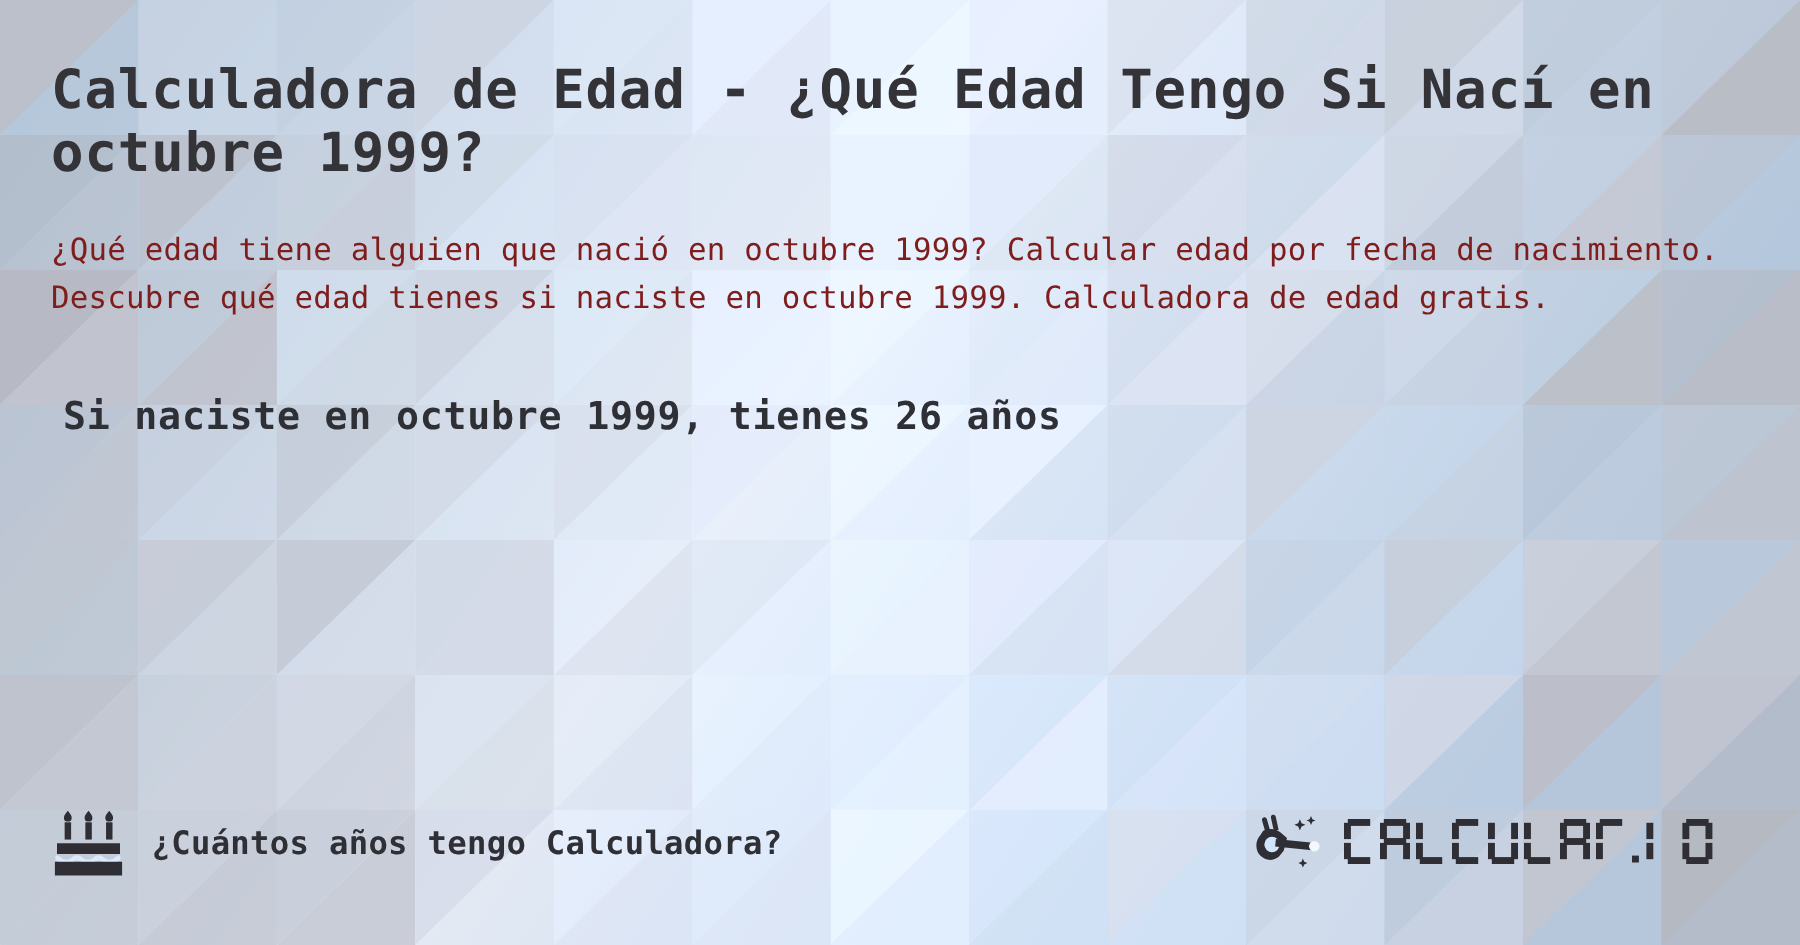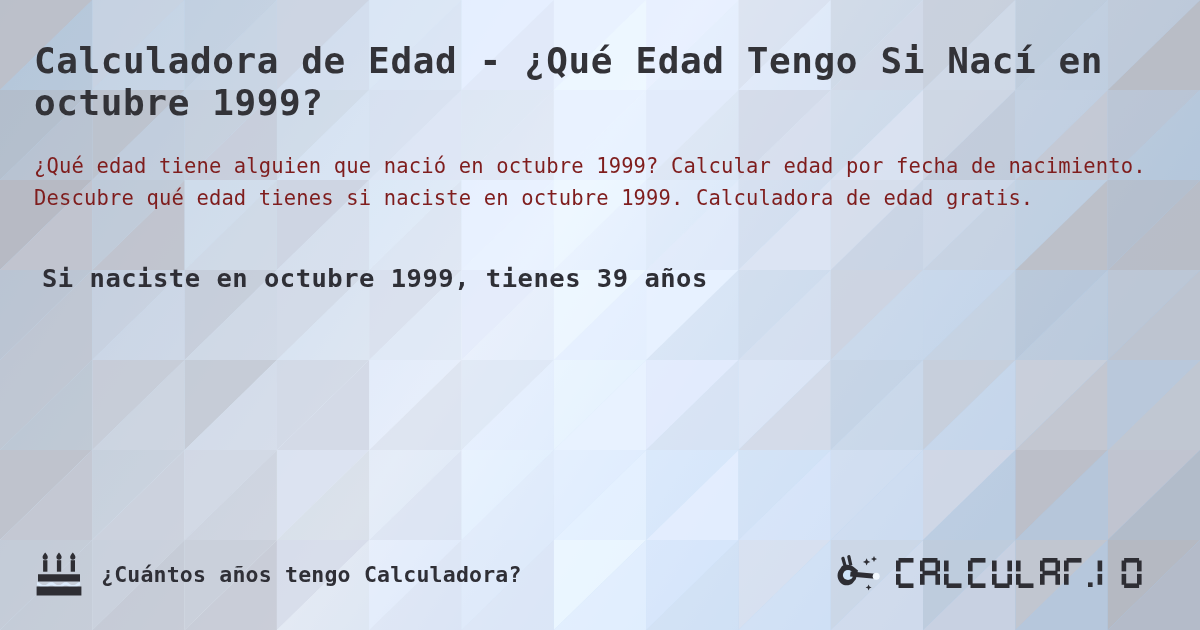--- a/index.html
+++ b/index.html
@@ -48,21 +48,21 @@
     font-weight:bold;
     font-size:25.5px;
     letter-spacing:0.5px;
     color:#2f2f36;
     padding-left:8px;
   }
 
   
   .footer {
     position:absolute;
-    left:0; right:0; bottom:28px;
+    left:0; right:0; bottom:40px;
     height:56px;
     padding:0 34px;
     display:flex; align-items:center; justify-content:space-between;
     z-index:3;
   }
   .footer-left { display:flex; align-items:center; gap:17px; }
   .cake-icon { width:50px; height:44px; display:block; flex:0 0 auto; }
   .footer-label {
     font-family:"DejaVu Sans Mono", monospace;
     font-weight:bold;
@@ -274,21 +274,21 @@
       <polygon points="1200,540 1200,630 1107.6923076923076,630" fill="rgb(182,184,193)" fill-opacity="0.84"></polygon>
     </g>
 </svg>
 
 <div class="page">
 
   <h1 class="page-title">Calculadora de Edad - ¿Qué Edad Tengo Si Nací en octubre 1999?</h1>
 
   <p class="intro">¿Qué edad tiene alguien que nació en octubre 1999? Calcular edad por fecha de nacimiento. Descubre qué edad tienes si naciste en octubre 1999. Calculadora de edad gratis.</p>
 
-  <p class="result">Si naciste en octubre 1999, tienes 39 años</p>
+  <p class="result">Si naciste en octubre 1999, tienes 26 años</p>
 
 </div>
 
 <div class="footer">
 
   <div class="footer-left">
 
     <svg class="cake-icon" viewBox="0 0 50 44" aria-hidden="true">
       <g fill="#2e2e34">
 

